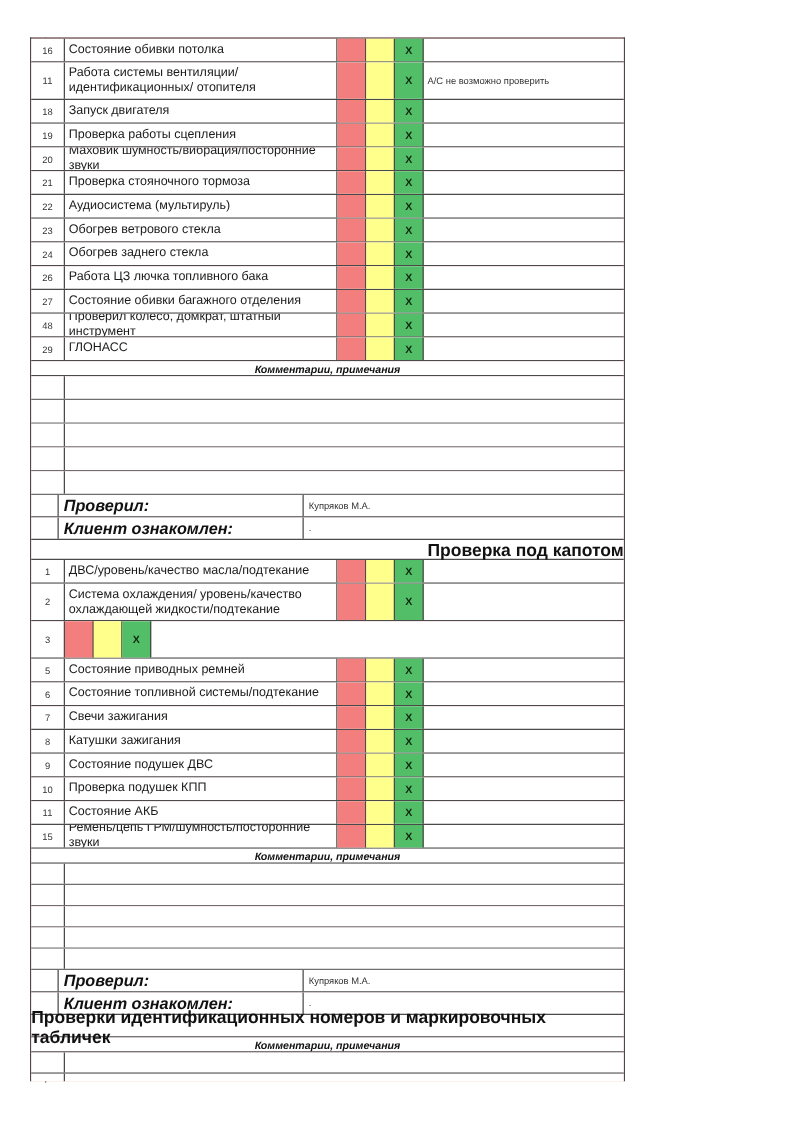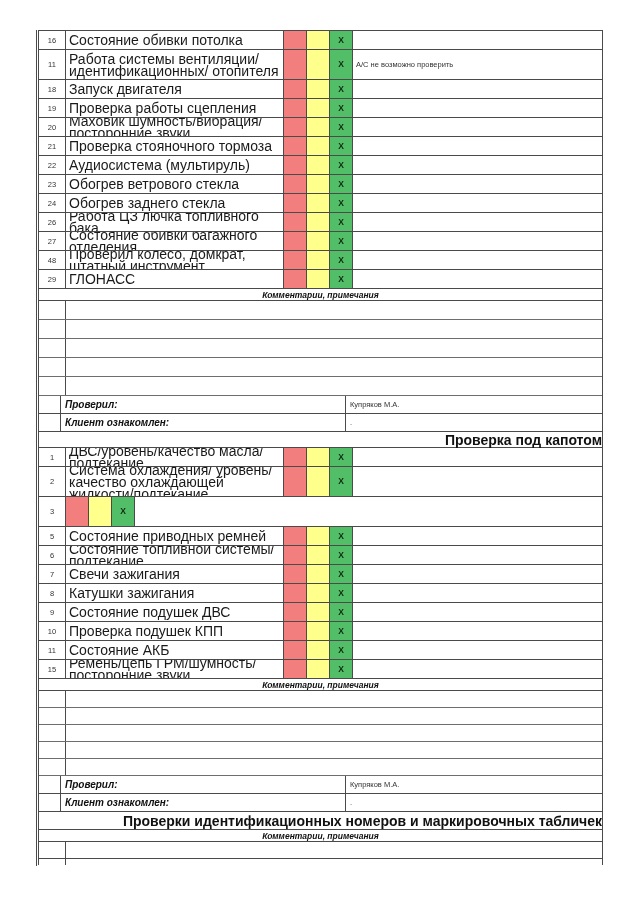--- a/index.html
+++ b/index.html
@@ -2,56 +2,56 @@
 <html><head>
 <meta charset="utf-8">
 <style>
   html,body{margin:0;padding:0}
   body{
     width:636px;height:900px;position:relative;background:#ffffff;
     font-family:"Liberation Sans",sans-serif;color:#1a1a1a;overflow:hidden;
   }
   #left-rule{position:absolute;left:36px;top:30px;width:1px;height:836px;background:#4a4a4a}
   #sheet{
-    position:absolute;left:38px;top:30px;width:565px;
+    position:absolute;left:24px;top:30px;width:476px;
     border-top:1px solid #4a4a4a;border-left:1px solid #4a4a4a;border-right:1px solid #4a4a4a;
     box-sizing:border-box;background:#fca5a5;
   }
   #sheet *{box-sizing:border-box}
   .row{display:flex;border-bottom:1px solid #4a4a4a;background:#fff}
   .cell{border-right:1px solid #4a4a4a;overflow:hidden}
   .cell:last-child{border-right:none}
   
   .crow{height:19px}
   .crow.tall{height:30px}
   .num{width:27px;display:flex;align-items:center;justify-content:center;
        font-size:7.5px;color:#333}
   .desc{width:218px;display:flex;align-items:center;padding:1px 3px;
-        font-size:14px;line-height:12px;color:#1a1a1a}
+        font-size:10px;line-height:12px;color:#1a1a1a}
   .st{width:23px}
   .st.red{background:var(--c-red)}
   .st.yel{background:var(--c-yellow)}
   .st.grn{background:var(--c-green);display:flex;align-items:center;justify-content:center}
   .xmark{font-size:8.5px;font-weight:bold;color:#102810;line-height:1}
   .note{flex:1;display:flex;align-items:center;padding:0 3px;font-size:7.5px;color:#333}
   
   .hdr-row{height:12px;display:flex;align-items:center;justify-content:center;
            font-size:8.5px;font-weight:bold;font-style:italic;color:#111;
            border-bottom:1px solid #4a4a4a}
   .mrow{border-bottom:1px solid #6e6e6e}
   .mrow.mA{height:19px}
   .mrow.mB{height:17px}
   .mrow.mC{height:17px;border-bottom:1px solid #4a4a4a}
   .mnum{width:27px}
   .mrest{flex:1}
   
   .srow{height:18px}
   .stick{width:22px}
   .slabel{flex:1;display:flex;align-items:center;padding-left:4px;
-          font-size:10px;font-weight:bold;font-style:italic;color:#111}
+          font-size:13px;font-weight:bold;font-style:italic;color:#111}
   .svalue{width:256px;display:flex;align-items:center;padding-left:4px;
           font-size:7.5px;color:#333}
   
   .sec-hdr{height:16px;display:flex;align-items:center;justify-content:flex-end;
            font-size:14px;font-weight:bold;color:#111;border-bottom:1px solid #4a4a4a}
   .sec-hdr.big{height:18px}
   .stub{height:6px;border-bottom:none}
 </style>
 </head>
 <body style="--c-red: #F37E7E; --c-yellow: #FFFF8C; --c-green: #53BE68;">

